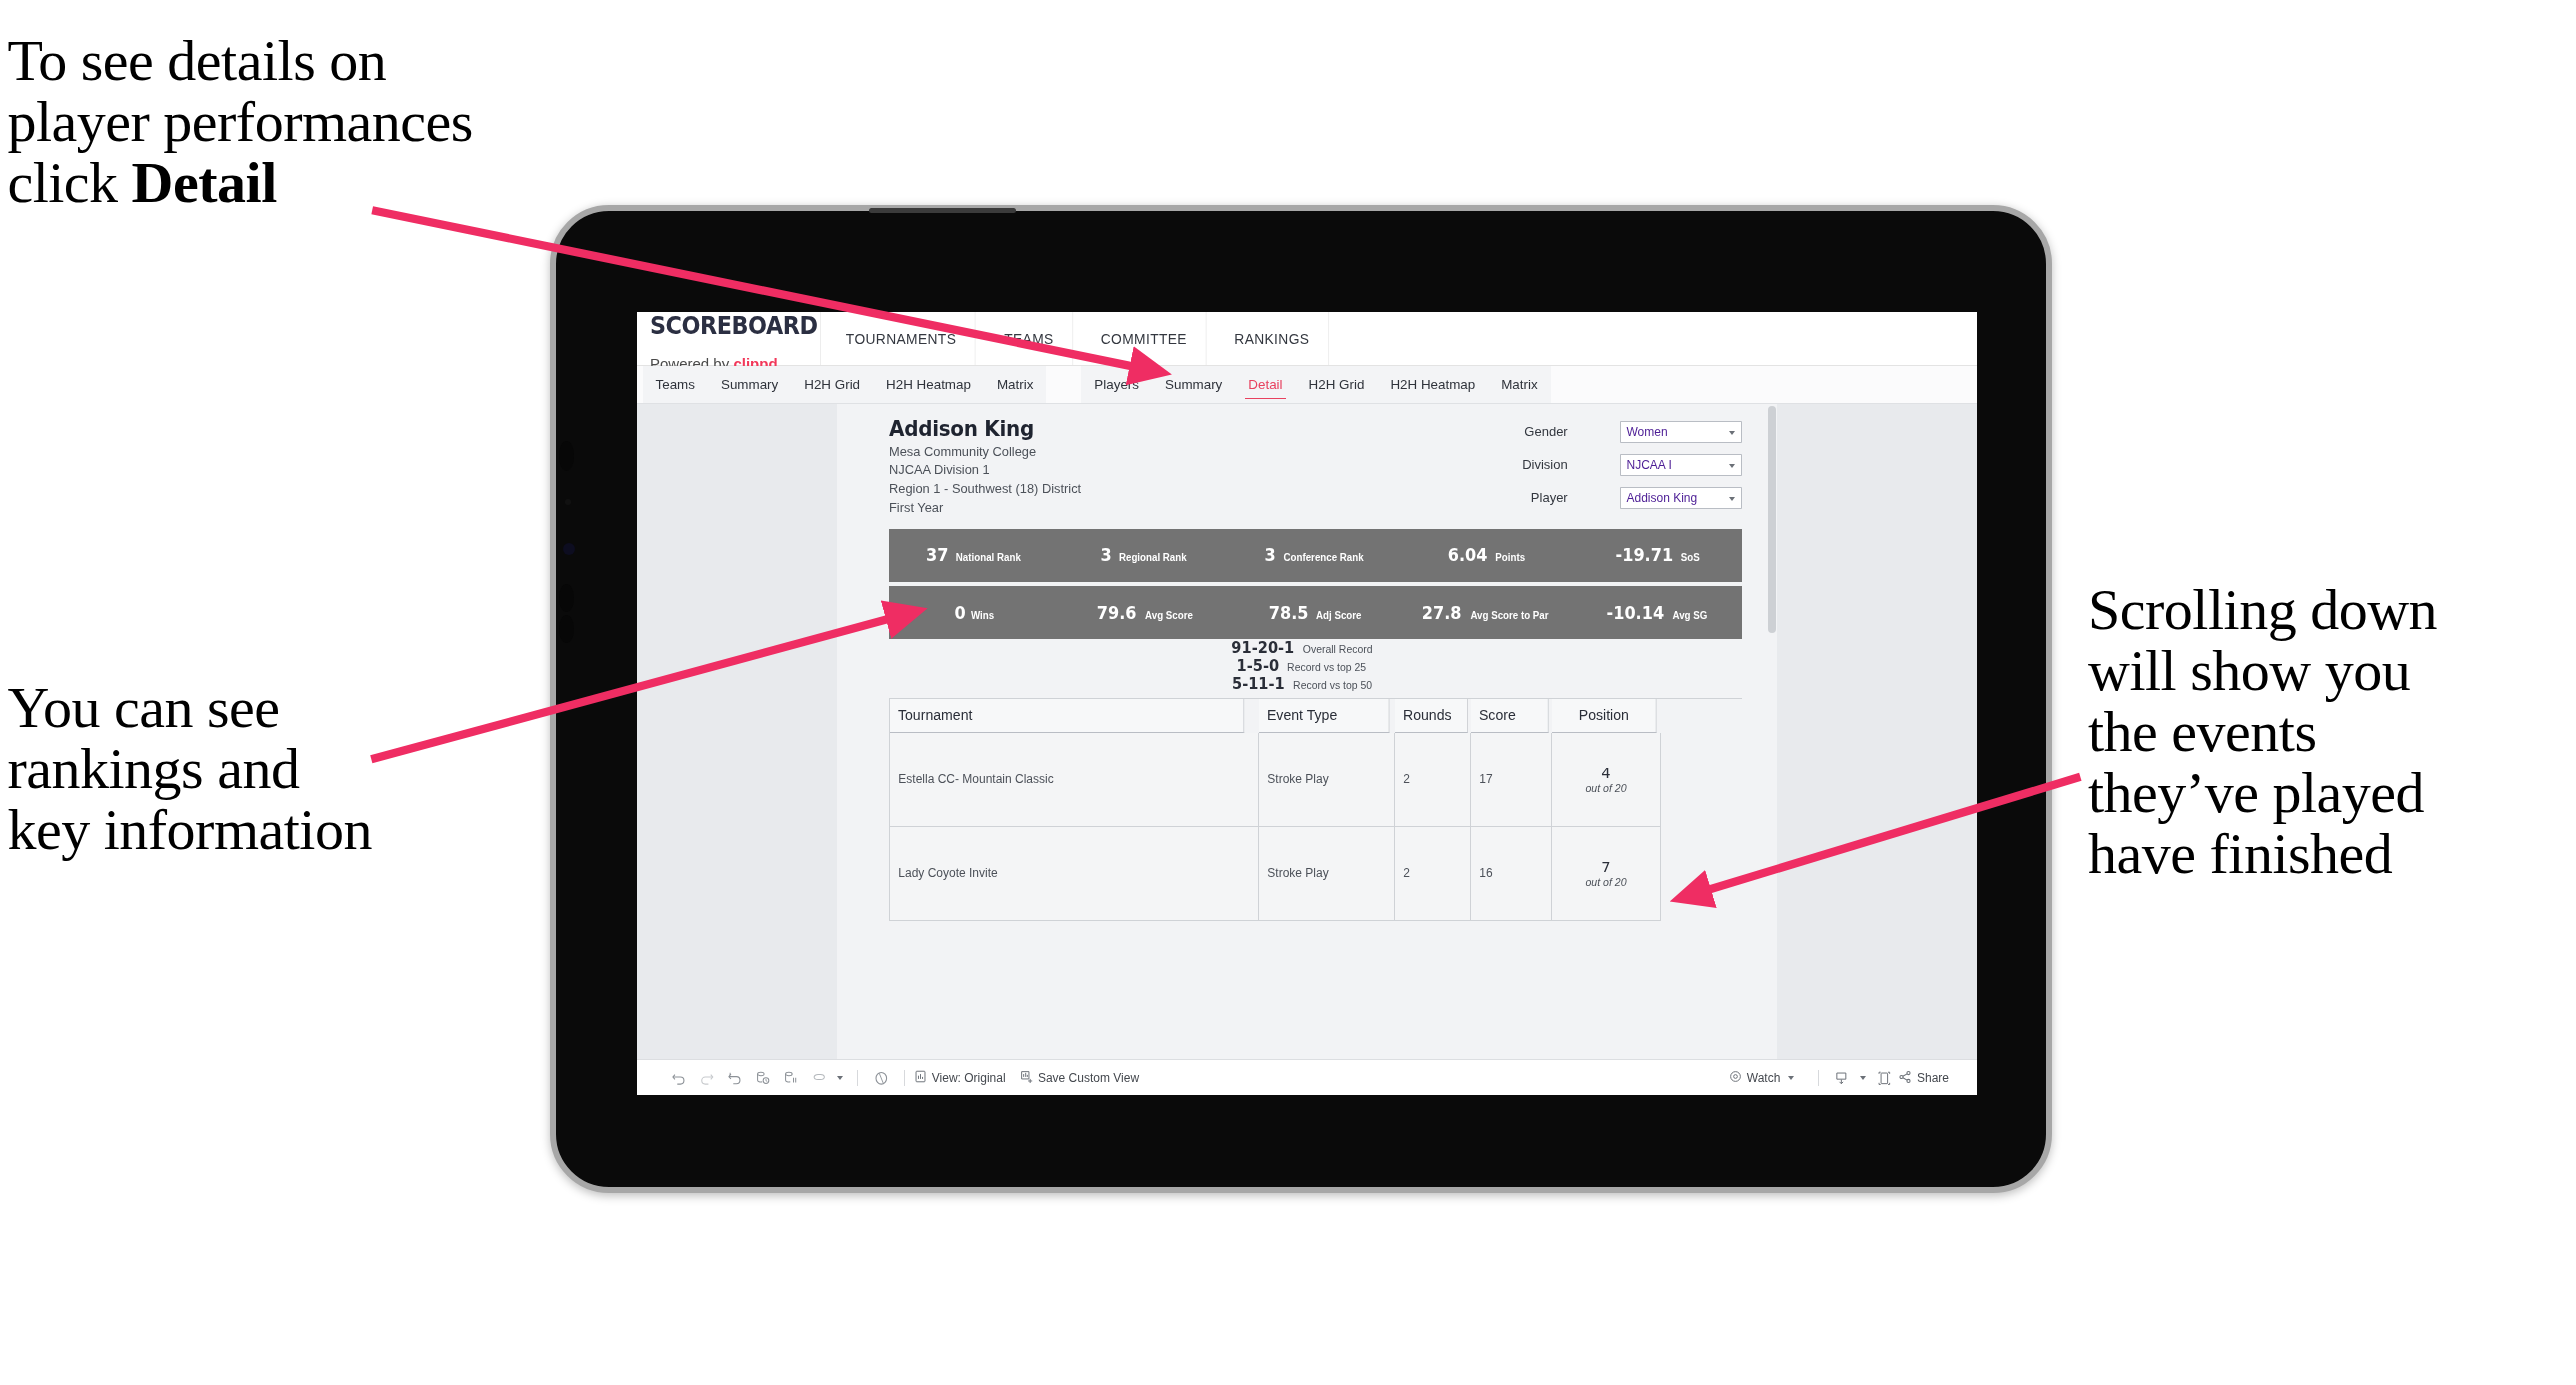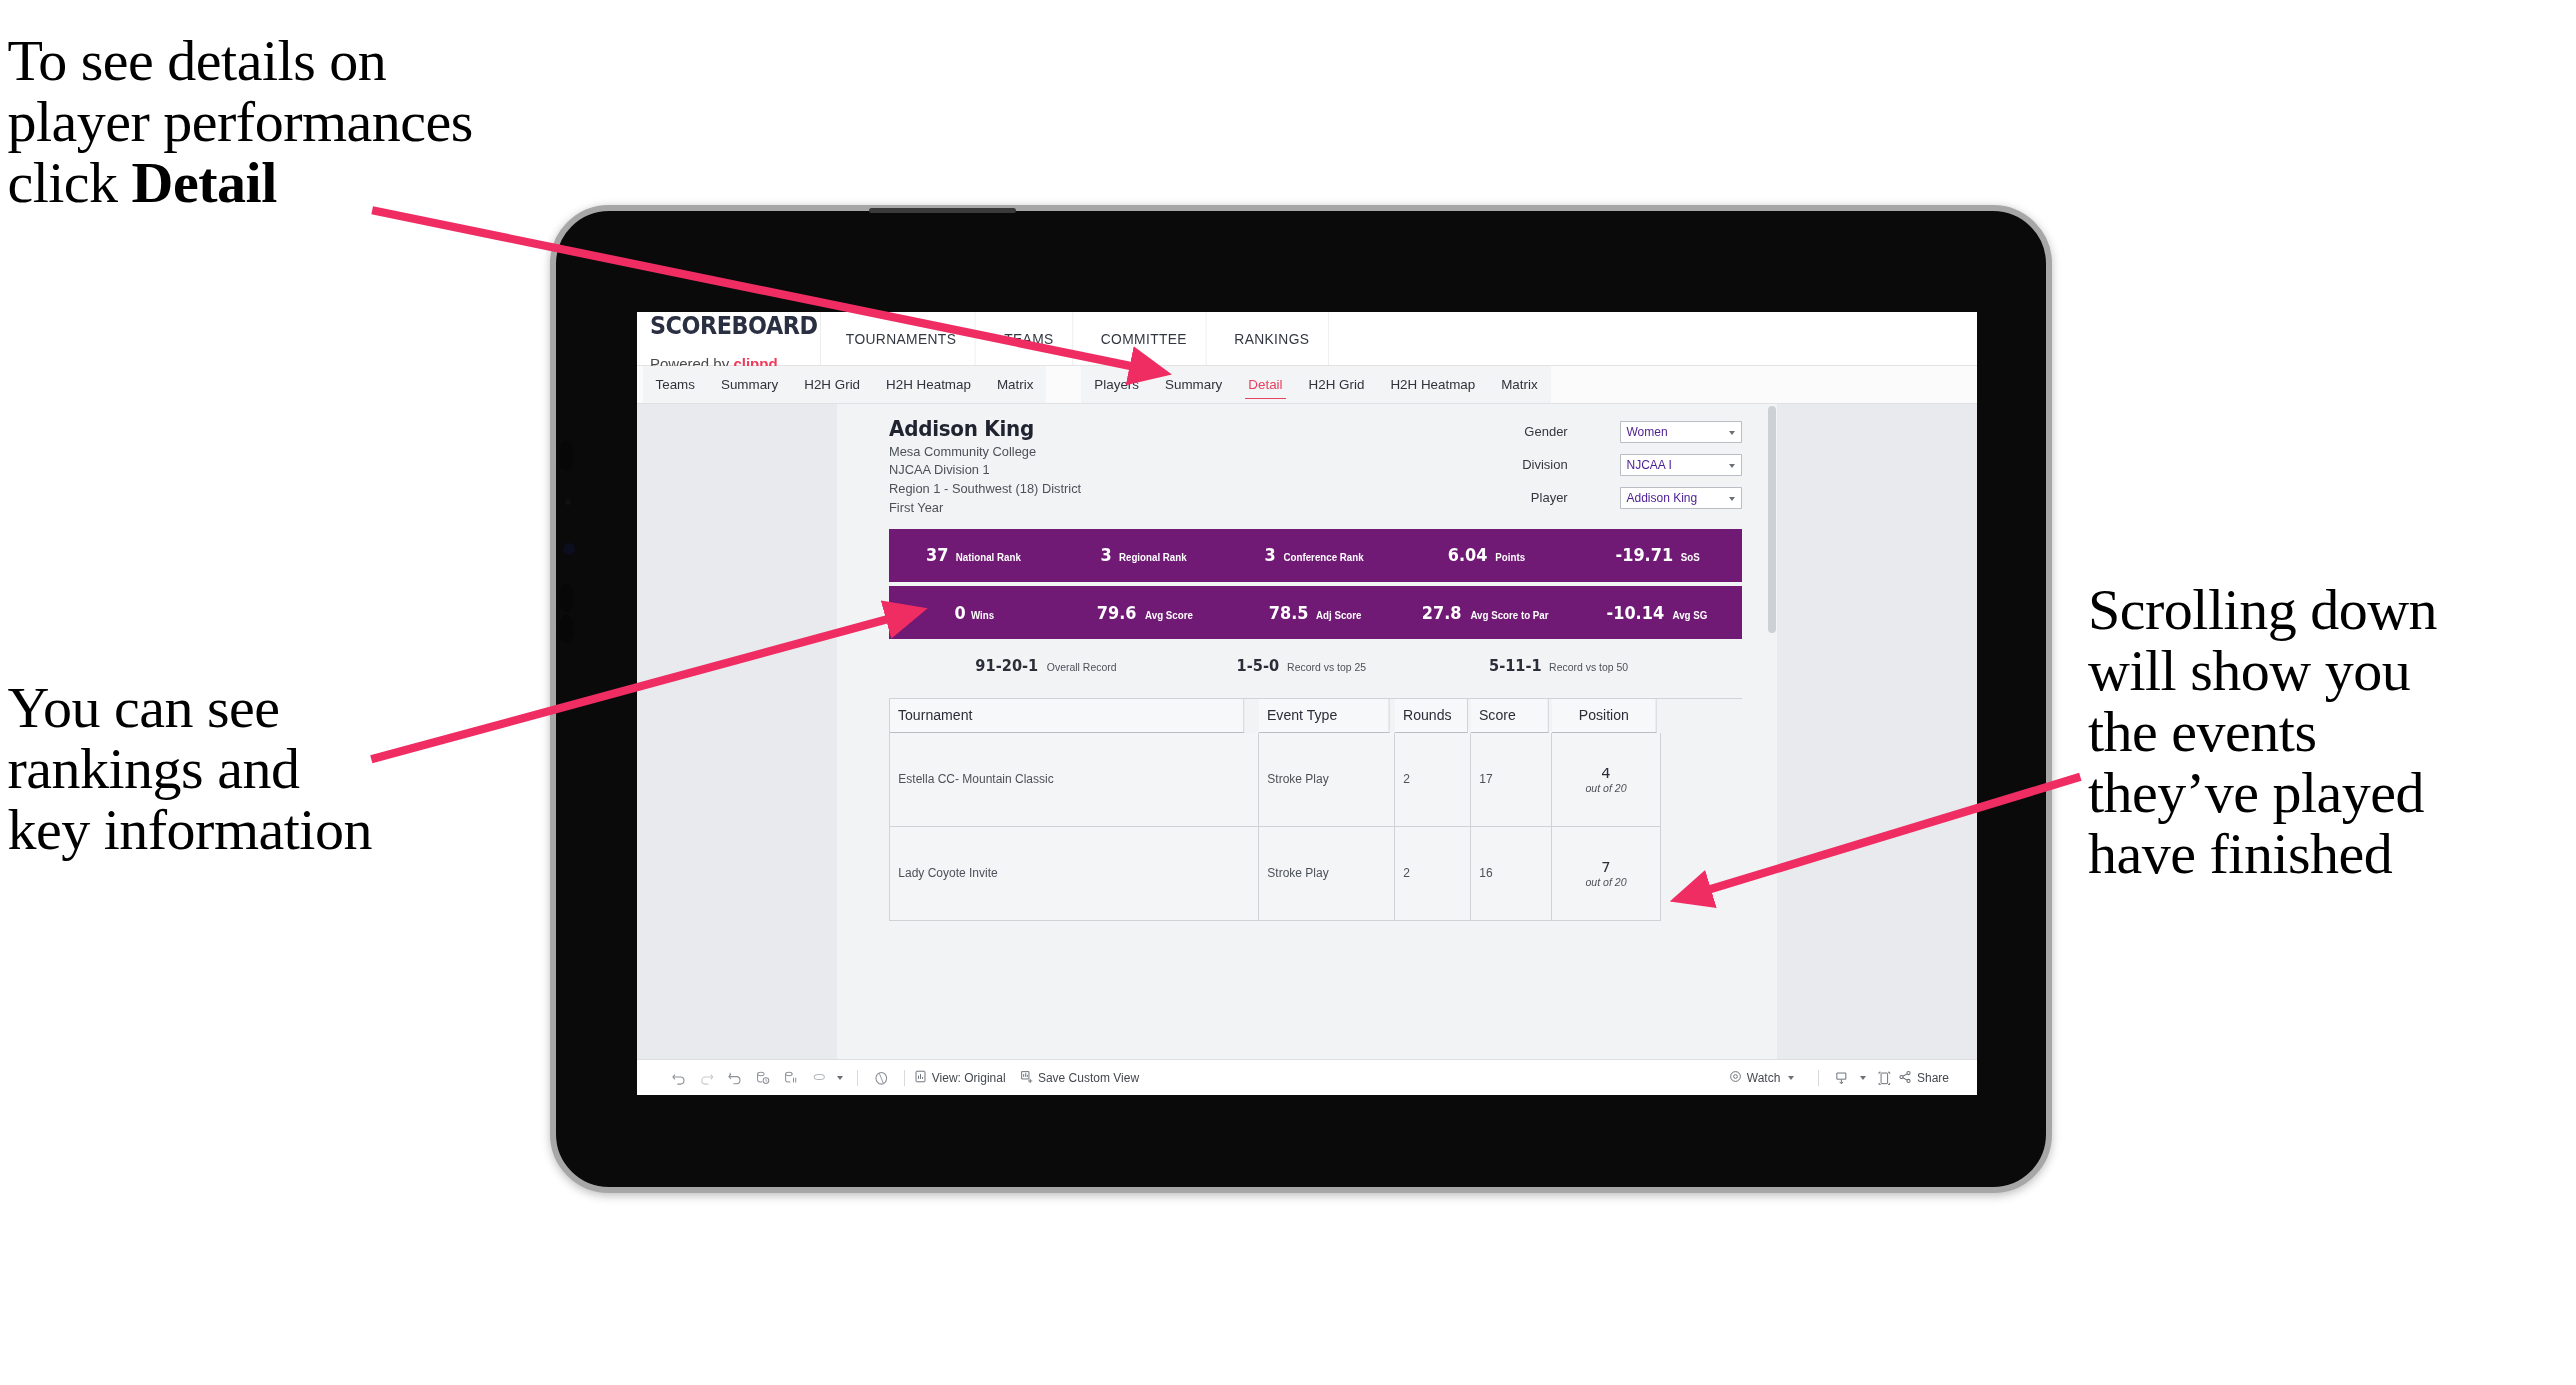--- a/index.html
+++ b/index.html
@@ -150,39 +150,40 @@
   }
   .caret {
     position: absolute; right: 6.4px; top: 50%;
     width: 0; height: 0; margin-top: -0.9px;
     border-left: 3.7px solid transparent; border-right: 3.7px solid transparent;
     border-top: 4.6px solid #6b7077;
   }
 
   
   .statbar {
-    margin-top: 9.2px; background: #701a75; height: 53px;
+    margin-top: 9.2px; background: #737373; height: 53px;
     display: flex; align-items: center;
   }
   .statbar.second { margin-top: 4.6px; }
   .stat { flex: 1; text-align: center; color: #ffffff; }
   .stat .v {
     font-family: "DejaVu Sans", sans-serif;
     font-size: 17.5px; font-weight: 700; line-height: 1.05;
     transform: scaleX(0.92); display: inline-block;
   }
   .stat .l {
     font-size: 10.6px; font-weight: 700; margin-top: 1.8px;
     transform: scaleX(0.92); display: inline-block;
   }
 
   
   #recordrow {
     height: 53px; display: flex; align-items: center;
     padding: 0 55px 0 28px;
+    flex-direction: column;
   }
   .rec { flex: 1; text-align: center; color: #2a2e38; }
   .rec .v {
     font-family: "DejaVu Sans", sans-serif;
     font-size: 15.7px; font-weight: 700; line-height: 1.1;
     transform: scaleX(0.93); display: inline-block;
   }
   .rec .l {
     font-size: 11px; color: #4c5159; margin-top: 1.8px;
     transform: scaleX(0.95); display: inline-block;

